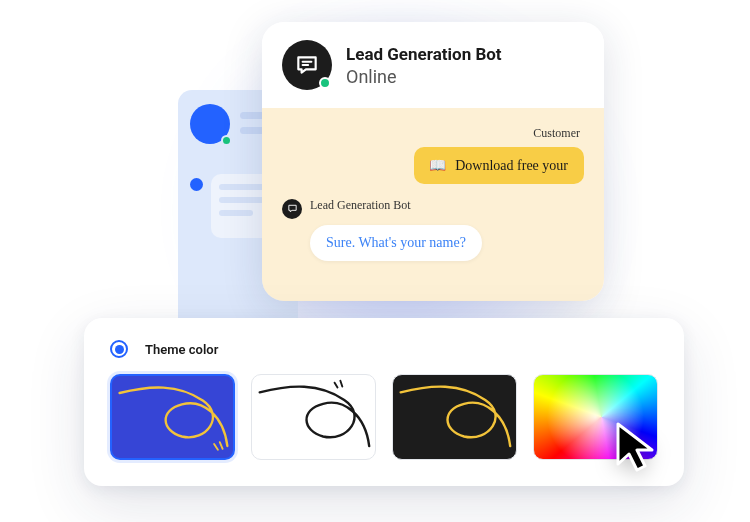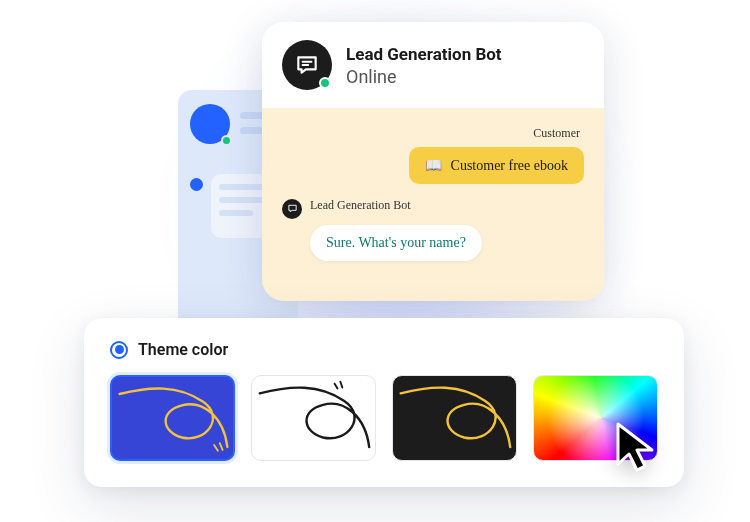--- a/index.html
+++ b/index.html
@@ -86,39 +86,39 @@
 }
 .bot-block .bot-row { display:flex; align-items:center; gap:8px; margin-bottom:6px; }
 .bot-mini-avatar { width:20px; height:20px; border-radius:50%; background:#1c1c1c; display:flex; align-items:center; justify-content:center; }
 .bot-mini-avatar svg { width:11px; height:11px; }
 .bot-bubble {
   display:inline-block;
   background:#fff;
   border-radius:18px;
   padding:10px 16px;
   font-size:14px;
-  color:#0f766e;
+  color:#3b82f6;
   margin-left:28px;
   box-shadow: 0 1px 4px rgba(0,0,0,0.06);
 }
 .theme-panel {
   position:absolute;
   top: 318px;
   left: 84px;
   width: 600px;
   background:#fff;
   border-radius:18px;
   padding:22px 26px 26px;
   box-shadow: 0 20px 60px rgba(30,40,80,0.12), 0 4px 16px rgba(30,40,80,0.08);
   z-index:3;
 }
 .theme-header { display:flex; align-items:center; gap:10px; margin-bottom:16px; }
 .radio { width:18px; height:18px; border:2px solid #2362ff; border-radius:50%; display:flex; align-items:center; justify-content:center; }
 .radio-dot { width:9px; height:9px; background:#2362ff; border-radius:50%; }
-.theme-title { font-size:16px; font-weight:600; color:#1a1a1a; }
+.theme-title { font-size:13px; font-weight:600; color:#1a1a1a;margin-left:7px; }
 .swatch-row { display:flex; gap:16px; }
 .swatch {
   width:128px; height:86px; border-radius:10px; border:1px solid #e3e6eb; position:relative; overflow:hidden;
 }
 .swatch.selected { border:2px solid #2362ff; box-shadow:0 0 0 3px rgba(35,98,255,0.12); }
 .sw-blue { background:#3645d6; }
 .sw-white { background:#fff; }
 .sw-dark { background:#1c1c1c; }
 .sw-spectrum {
   background: conic-gradient(from 200deg at 55% 50%, #ff0080, #ff0000, #ff8000, #ffff00, #80ff00, #00ff00, #00ff80, #00ffff, #0080ff, #0000ff, #8000ff, #ff00ff, #ff0080);
@@ -168,21 +168,21 @@
     <div>
       <div class="bot-title">Lead Generation Bot</div>
       <div class="bot-status">Online</div>
     </div>
   </div>
   <div class="chat-body">
     <div class="msg-block customer-block">
       <div class="msg-label">Customer</div>
       <div class="customer-bubble">
         <span>📖</span>
-        <span>Customer free ebook</span>
+        <span>Download free your</span>
       </div>
     </div>
     <div class="msg-block bot-block">
       <div class="bot-row">
         <div class="bot-mini-avatar">
           <svg viewBox="0 0 24 24" fill="none">
             <path d="M4 5h16v11H11l-4 3v-3H4V5z" stroke="#fff" stroke-width="2" stroke-linejoin="round"></path>
           </svg>
         </div>
         <div class="msg-label">Lead Generation Bot</div>

